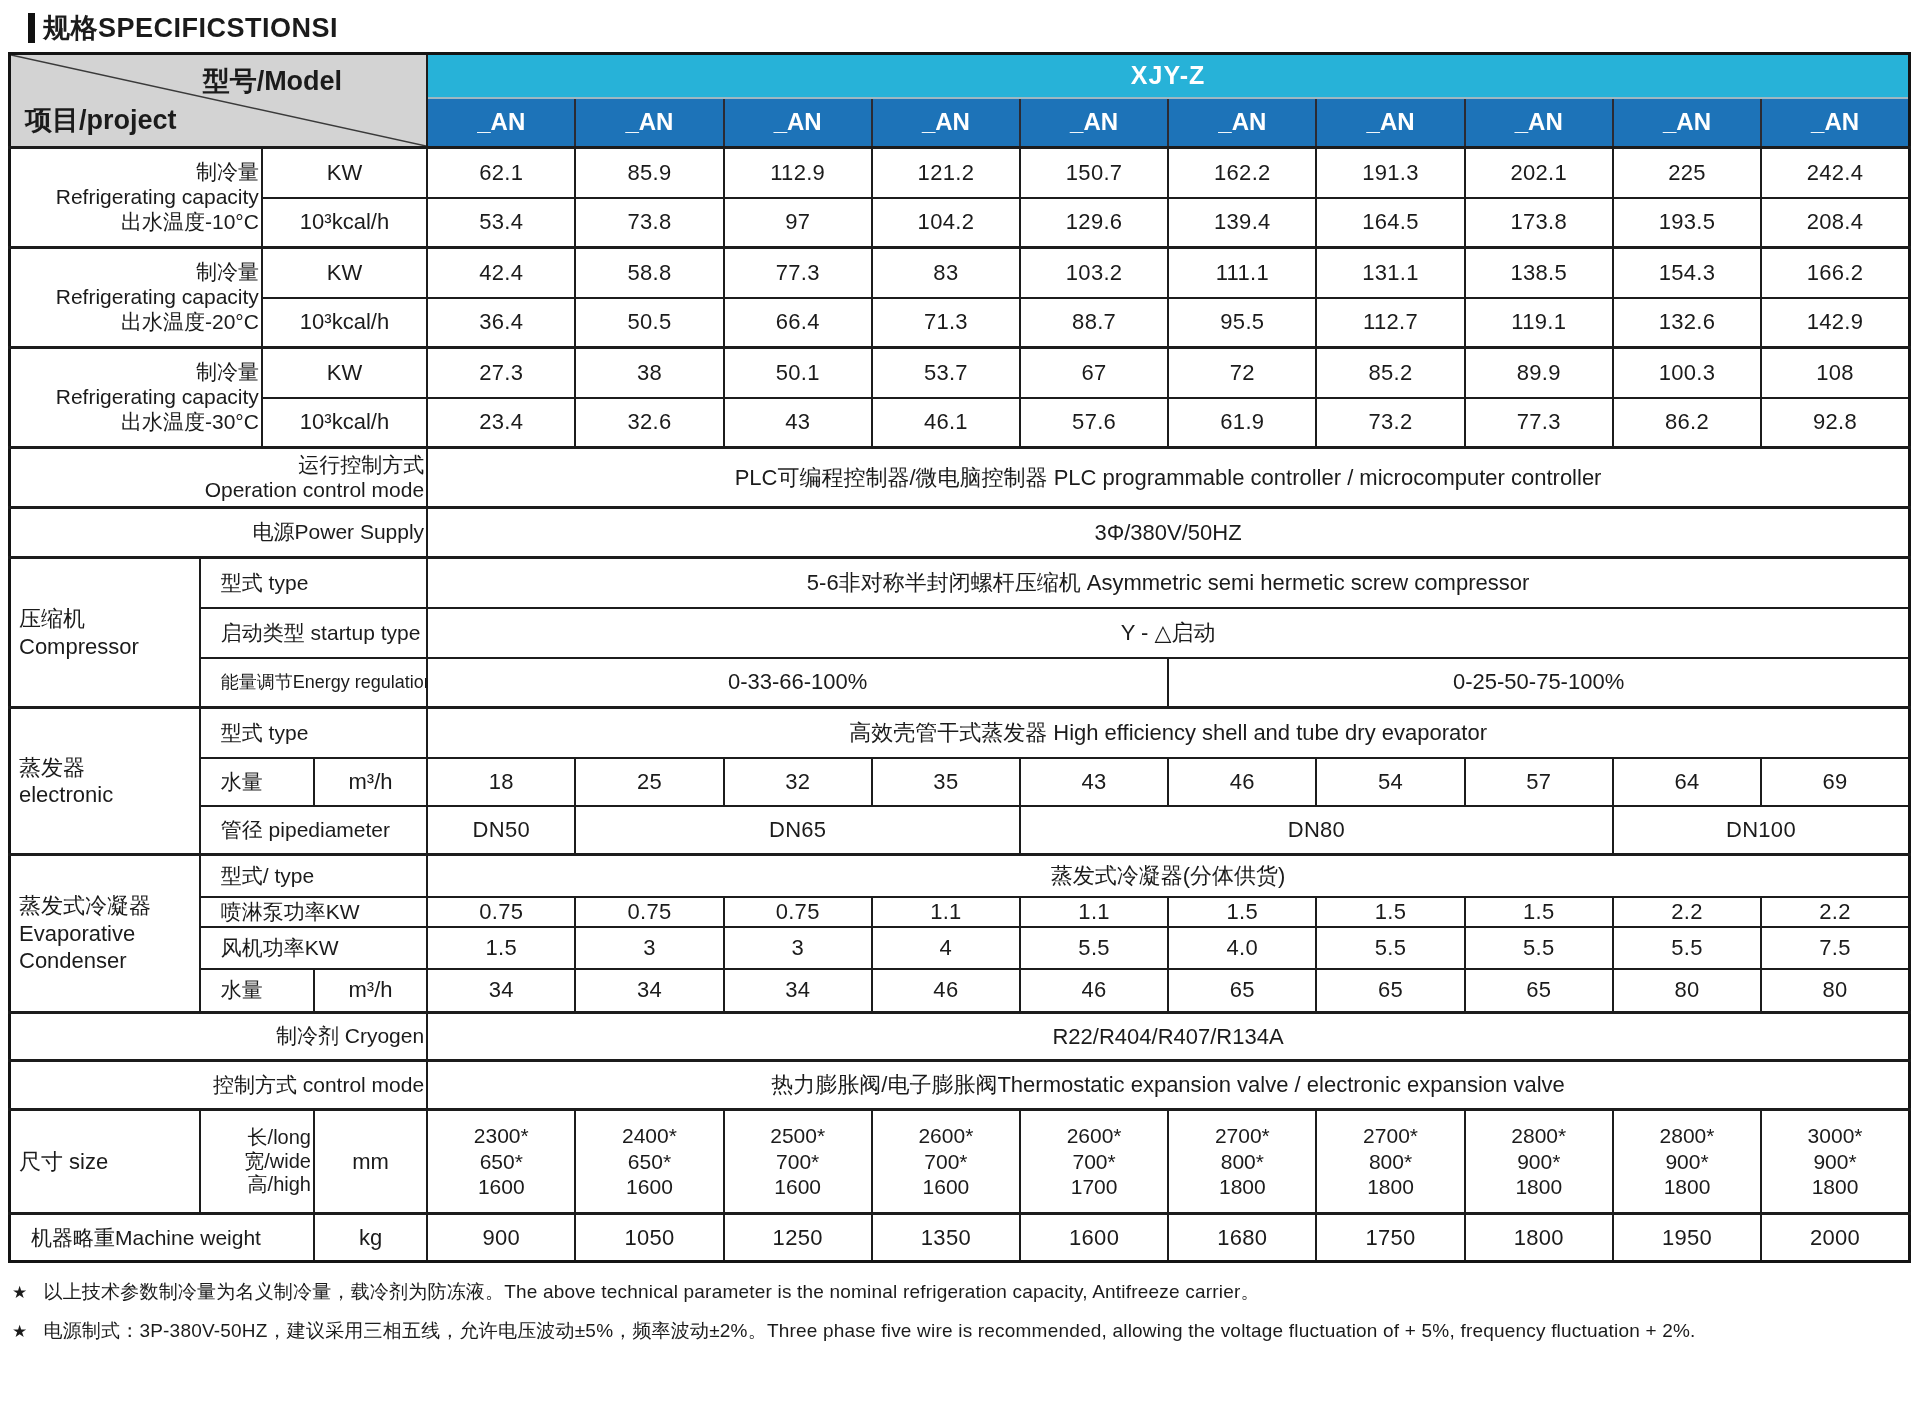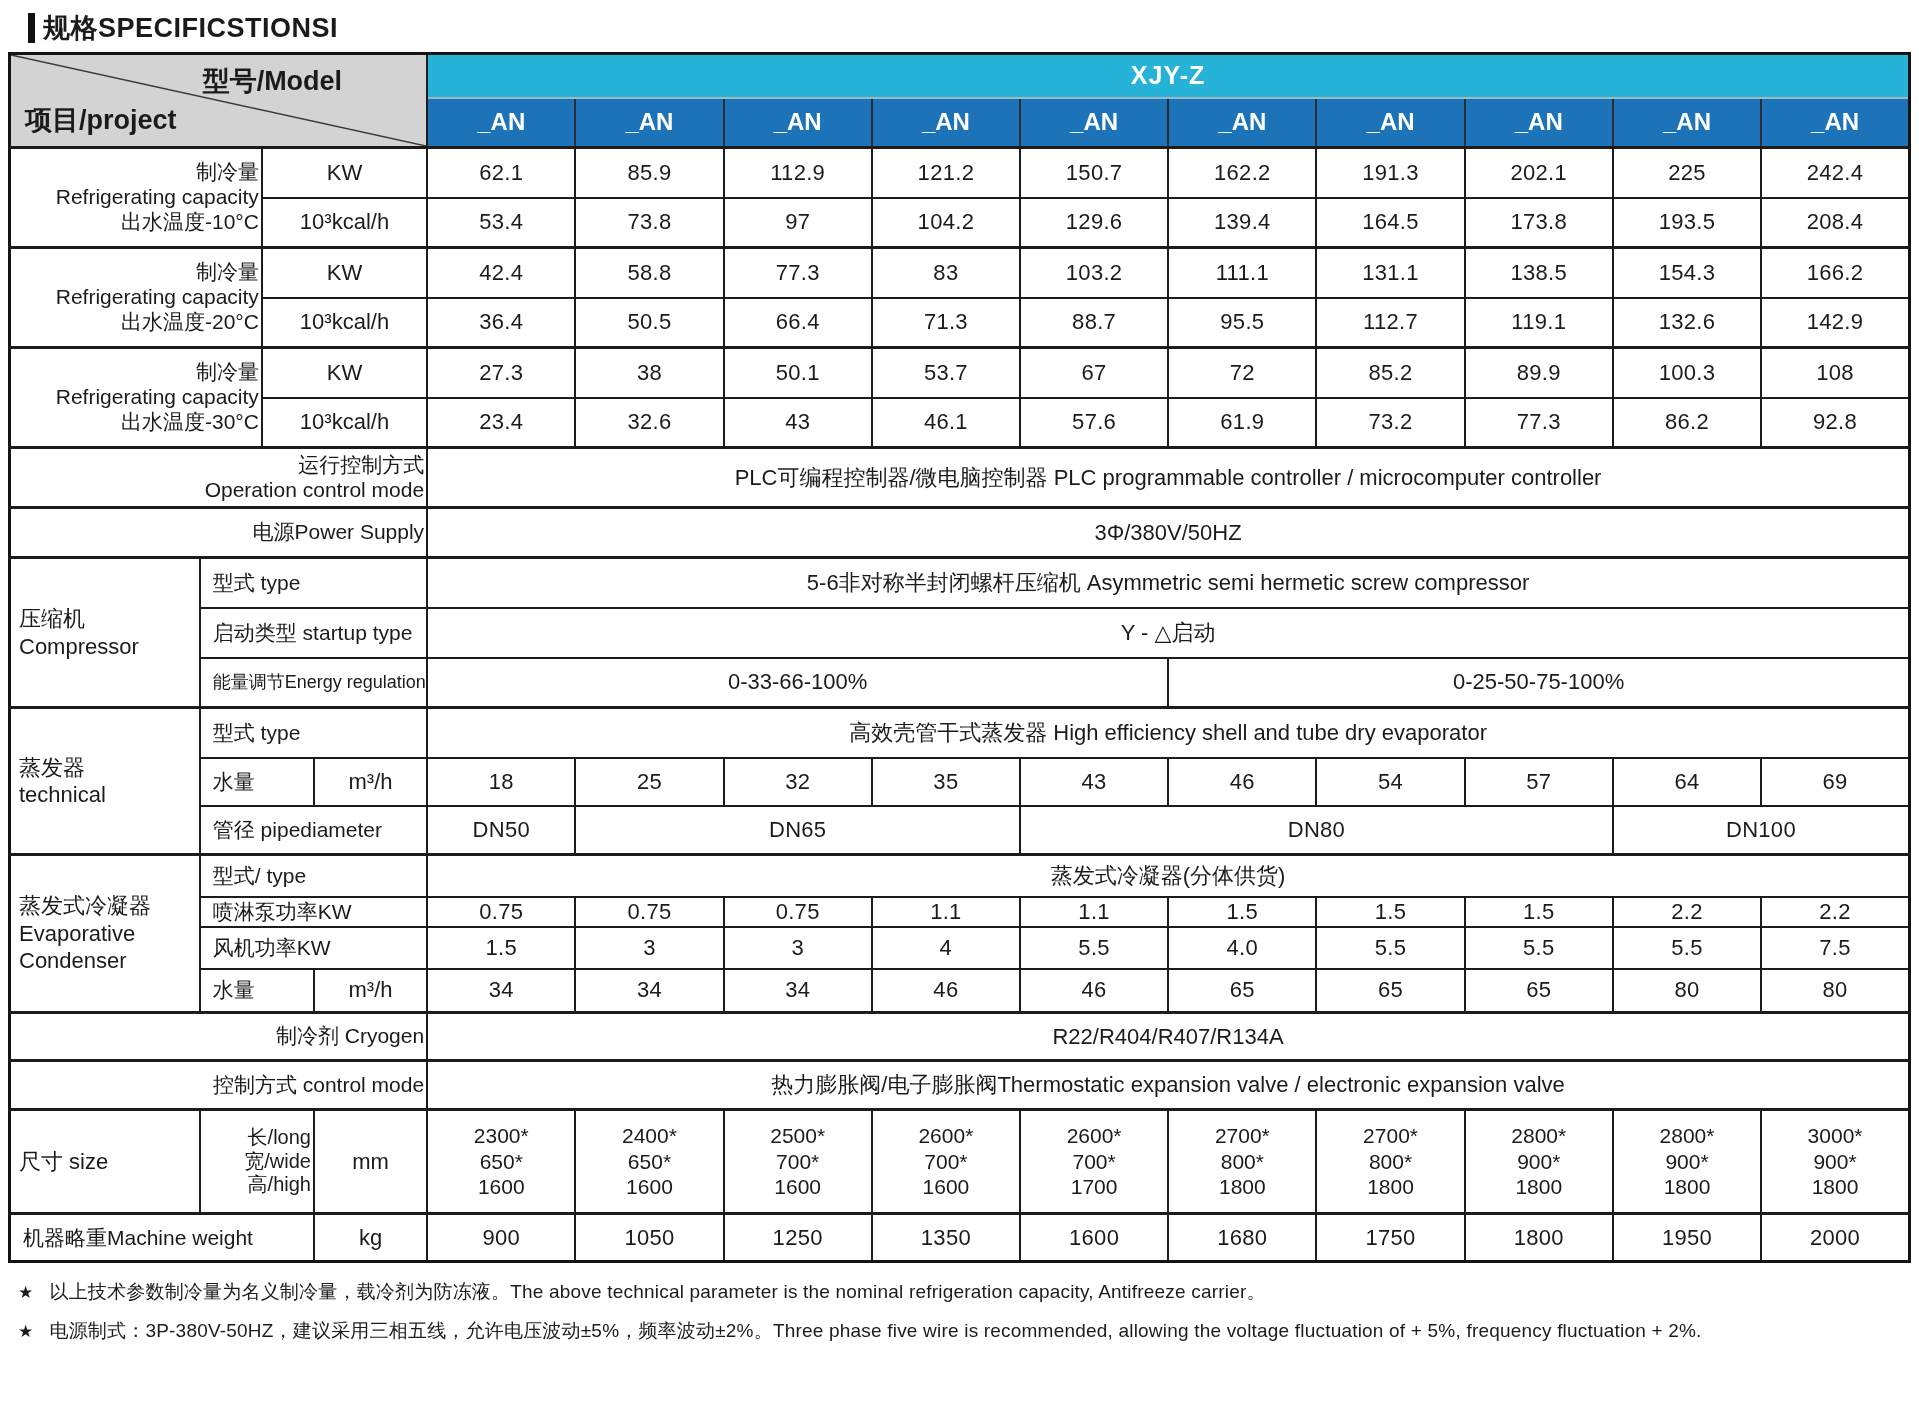--- a/index.html
+++ b/index.html
@@ -6,32 +6,32 @@
     font-family:"Liberation Sans","DejaVu Sans",sans-serif;color:#1b1b1b;}
   .page{width:1919px;height:1417px;position:relative;}
   .title-row{display:flex;align-items:center;margin:10px 0 6px 28px;}
   .title-bar{width:7px;height:30px;background:#111;margin-right:8px;}
   .title-text{font-size:27px;font-weight:bold;letter-spacing:.5px;}
   table.spec{border-collapse:collapse;table-layout:fixed;width:1903px;margin-left:8px;border:3px solid #141414;}
   td{border:2px solid #1c1c1c;text-align:center;vertical-align:middle;font-size:22px;padding:0 2px;overflow:hidden;}
   tr.st>td{border-top-width:3px;}
   td.lbl{text-align:right;padding-left:10px;white-space:pre-line;line-height:1.18;font-size:21px;}
   td.glbl{text-align:left;padding-left:8px;white-space:pre-line;line-height:1.25;font-size:22px;}
-  td.slbl{text-align:left;padding-left:12px;font-size:21px;white-space:nowrap;}
+  td.slbl{text-align:left;padding-left:20px;font-size:21px;white-space:nowrap;}
   td.unit{font-size:22px;}
   td.val{font-size:22px;letter-spacing:.3px;}
   td.wide{font-size:22px;}
   td.corner{background:#d3d3d3;position:relative;padding:0;}
   .corner svg{position:absolute;left:0;top:0;width:100%;height:100%;}
   .corner .model{position:absolute;top:8px;right:84px;font-size:27px;font-weight:bold;}
   .corner .project{position:absolute;bottom:8px;left:14px;font-size:27px;font-weight:bold;}
   td.band{background:#27b2d8;color:#fff;font-weight:bold;font-size:25px;letter-spacing:1px;border-bottom:2px solid #9fb7c2;}
   td.anc{background:#1d73b8;color:#fff;font-weight:bold;font-size:24px;border-left:2px solid #2b2b33;border-right:2px solid #2b2b33;}
   td.sizev{white-space:pre-line;line-height:1.22;font-size:21px;}
-  .footnotes{margin:16px 0 0 18px;}
+  .footnotes{margin:16px 0 0 12px;}
   .fn{font-size:19px;margin-bottom:13px;letter-spacing:.2px;}
   .fn .star{font-size:17px;margin-right:16px;}
 </style>
 </head>
 <body>
 
 <div class="page">
 
   <div class="title-row">
     <div class="title-bar"></div>
@@ -192,21 +192,21 @@
       <td class="wide" colspan="10">Y - △启动</td>
     </tr>
     <tr style="height:50px">
       <td class="slbl" style="font-size:18px" colspan="3">能量调节Energy regulation</td>
       <td class="wide" colspan="5">0-33-66-100%</td>
       <td class="wide" colspan="5">0-25-50-75-100%</td>
     </tr>
 
     <tr class="st" style="height:50px">
       <td class="glbl" rowspan="3">蒸发器
-technical</td>
+electronic</td>
       <td class="slbl" colspan="3">型式 type</td>
       <td class="wide" colspan="10">高效壳管干式蒸发器 High efficiency shell and tube dry evaporator</td>
     </tr>
     <tr style="height:48px">
       <td class="slbl" colspan="2">水量</td>
       <td class="unit">m³/h</td>
       <td class="val">18</td>
       <td class="val">25</td>
       <td class="val">32</td>
       <td class="val">35</td>

